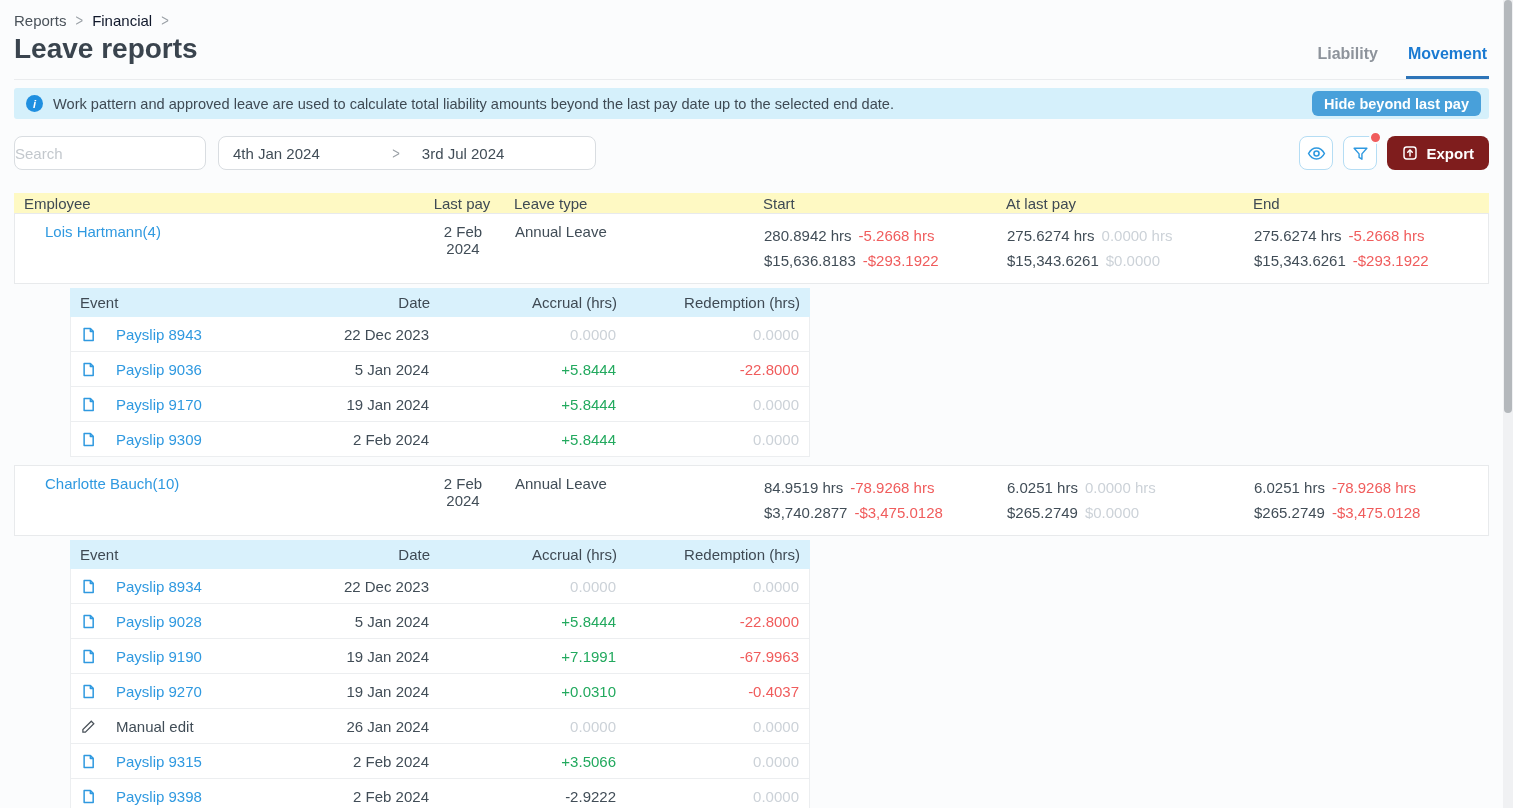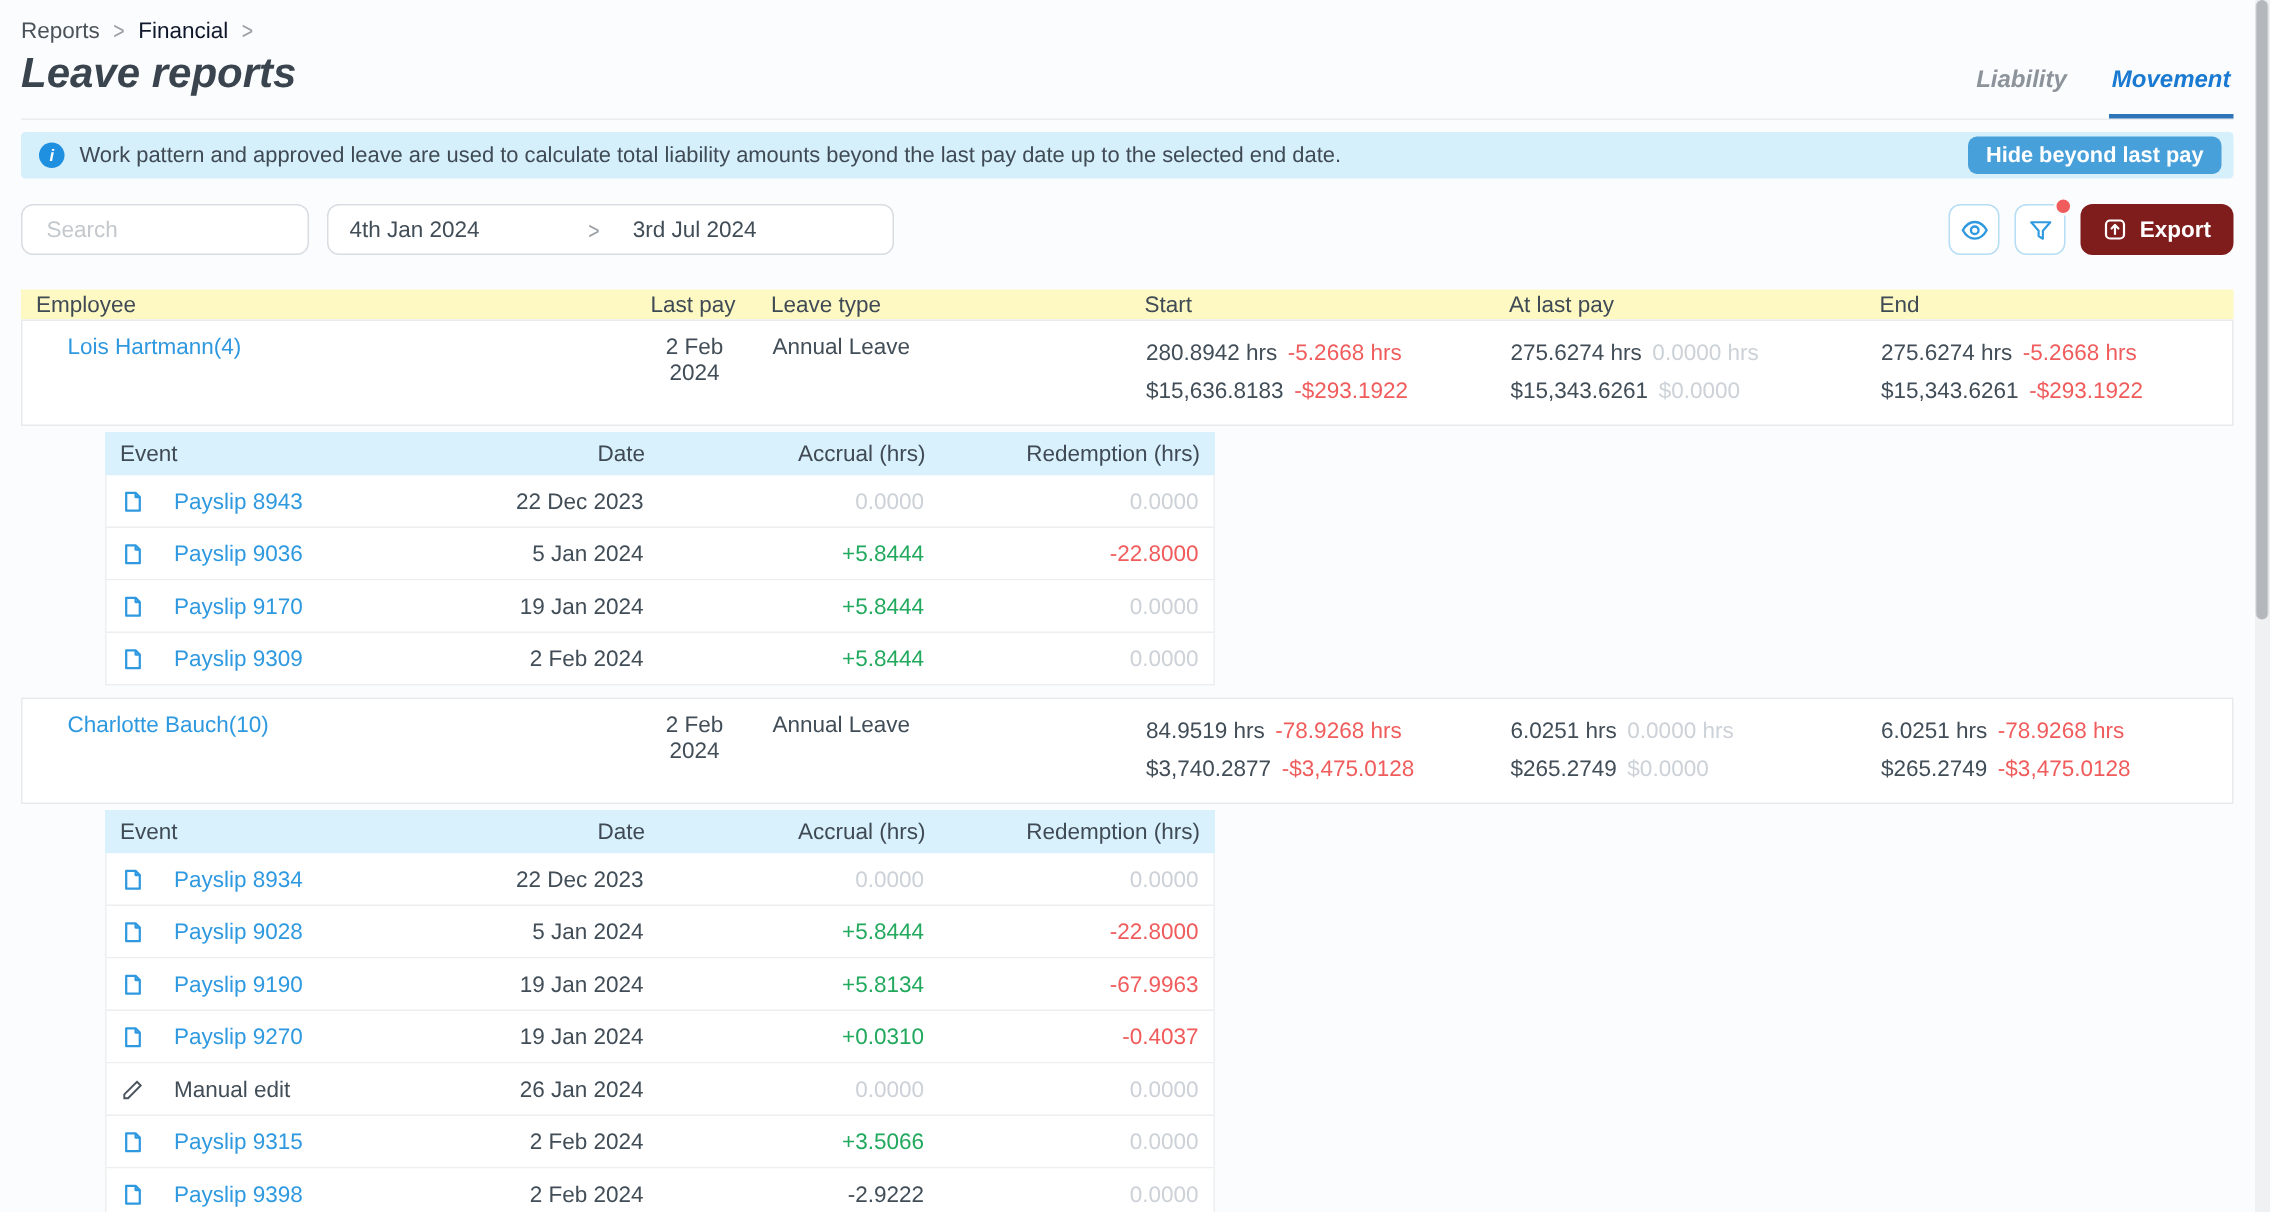--- a/index.html
+++ b/index.html
@@ -4,35 +4,35 @@
 <style>
   * { margin:0; padding:0; box-sizing:border-box; }
   html,body { width:1513px; height:808px; overflow:hidden; background:#fbfcfd;
     font-family:"Liberation Sans","DejaVu Sans",sans-serif; color:#414d57; font-size:15px; }
   .page { padding:0 24px 0 14px; position:relative; }
 
   
   .breadcrumb { display:flex; align-items:center; gap:9px; padding-top:12px; font-size:15px; color:#4a525a; }
   .breadcrumb .link { color:#0f172a; cursor:pointer; }
   .chev { color:#9aa0a6; font-size:13px; transform:scaleY(1.25); display:inline-block; }
-  .title-row { display:flex; justify-content:space-between; align-items:flex-end; border-bottom:1px solid #eaecee; margin-top:4px;font-style:italic; }
+  .title-row { display:flex; justify-content:space-between; align-items:flex-end; border-bottom:1px solid #eaecee; margin-top:4px; }
   h1.page-title { font-size:28px; font-weight:700; color:#3a444e; padding-bottom:14px; }
   .tabs { display:flex; gap:26px; }
   .tab { color:#8d939b; font-weight:600; font-size:16px; padding:0 2px 13px 2px; cursor:pointer; border-bottom:3px solid transparent; }
   .tab.active { color:#1a7ad2; border-bottom-color:#2d74b8; }
 
   
   .banner { margin-top:8px; background:#d5f0fb; border-radius:3px; display:flex; align-items:center; gap:10px; height:31px; padding:0 8px 0 12px; }
   .info-icon { width:17px; height:17px; min-width:17px; border-radius:50%; background:#1f8fe0; color:#fff; font-size:11px; font-weight:700; display:flex; align-items:center; justify-content:center; font-style:italic; }
   .banner-text { color:#3f4a54; font-size:14.6px; }
   .banner-btn { margin-left:auto; background:#48a0da; color:#fff; border:none; border-radius:6px; height:25px; padding:0 12px; font-weight:700; font-size:14.5px; font-family:inherit; cursor:pointer; }
 
   
   .controls { display:flex; align-items:center; margin-top:17px; gap:12px; }
-  .search-input { width:192px; height:34px; border:1px solid #d9dde1; border-radius:8px; padding:0 16px; font-size:15px; font-family:inherit; color:#414d57; background:#fff; outline:none; }
+  .search-input { width:192px; height:34px; border:1px solid #d9dde1; border-radius:8px; padding:0 0; font-size:15px; font-family:inherit; color:#414d57; background:#fff; outline:none; }
   .search-input::placeholder { color:#c3c8cd; }
   .daterange { width:378px; height:34px; border:1px solid #d9dde1; border-radius:8px; background:#fff; display:flex; align-items:center; padding:0 14px; cursor:pointer; }
   .daterange .d1 { flex:1; }
   .daterange .d2 { flex:1; padding-left:22px; }
   .right-controls { margin-left:auto; display:flex; gap:10px; align-items:center; }
   .icon-btn { width:34px; height:34px; background:#fff; border:1px solid #b5ddf4; border-radius:8px; color:#2f99e0; display:flex; align-items:center; justify-content:center; cursor:pointer; position:relative; }
   .dot { position:absolute; top:-6px; right:-6px; width:13px; height:13px; border-radius:50%; background:#f05c5c; border:2px solid #fbfcfd; }
   .export-btn { height:34px; background:#7f1d1d; border:none; border-radius:8px; color:#fff; font-weight:700; font-size:15px; font-family:inherit; display:flex; align-items:center; gap:8px; padding:0 15px; cursor:pointer; }
 
   
@@ -290,21 +290,21 @@
         <span class="ic ic-payslip">
             <svg width="15" height="15" viewBox="0 0 24 24" fill="none" stroke="currentColor" stroke-width="2.4" stroke-linejoin="round">
               <path d="M5 2.5h10l4.5 4.5v14.5H5z"></path>
               <path d="M15 2.5V7h4.5"></path>
             </svg>
           </span>
 
         <span class="label">Payslip 9190</span>
       </div>
       <div class="t-right">19 Jan 2024</div>
-      <div class="t-right pos">+5.8134</div>
+      <div class="t-right pos">+7.1991</div>
       <div class="t-right neg">-67.9963</div>
     </div>
     <div class="ev-grid ev-row">
       <div class="event-name payslip">
         <span class="ic ic-payslip">
             <svg width="15" height="15" viewBox="0 0 24 24" fill="none" stroke="currentColor" stroke-width="2.4" stroke-linejoin="round">
               <path d="M5 2.5h10l4.5 4.5v14.5H5z"></path>
               <path d="M15 2.5V7h4.5"></path>
             </svg>
           </span>

